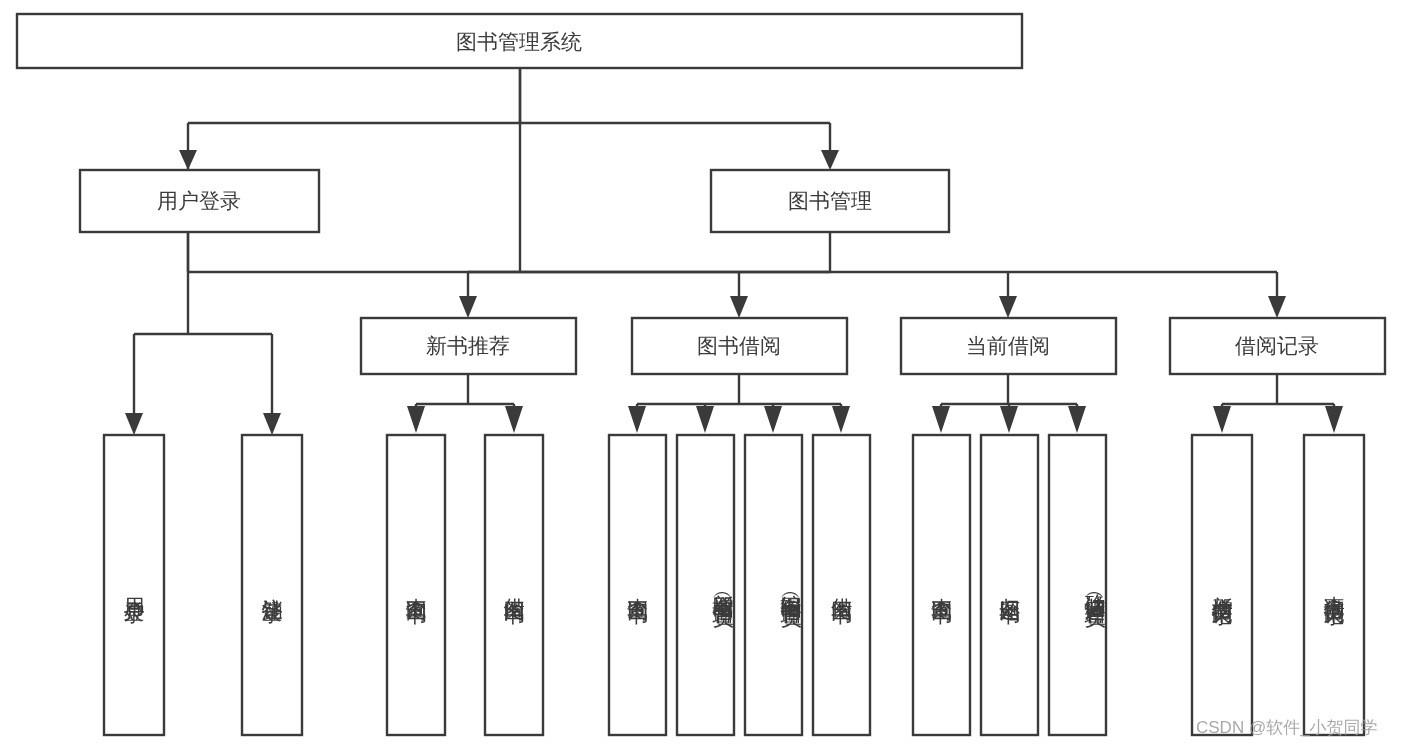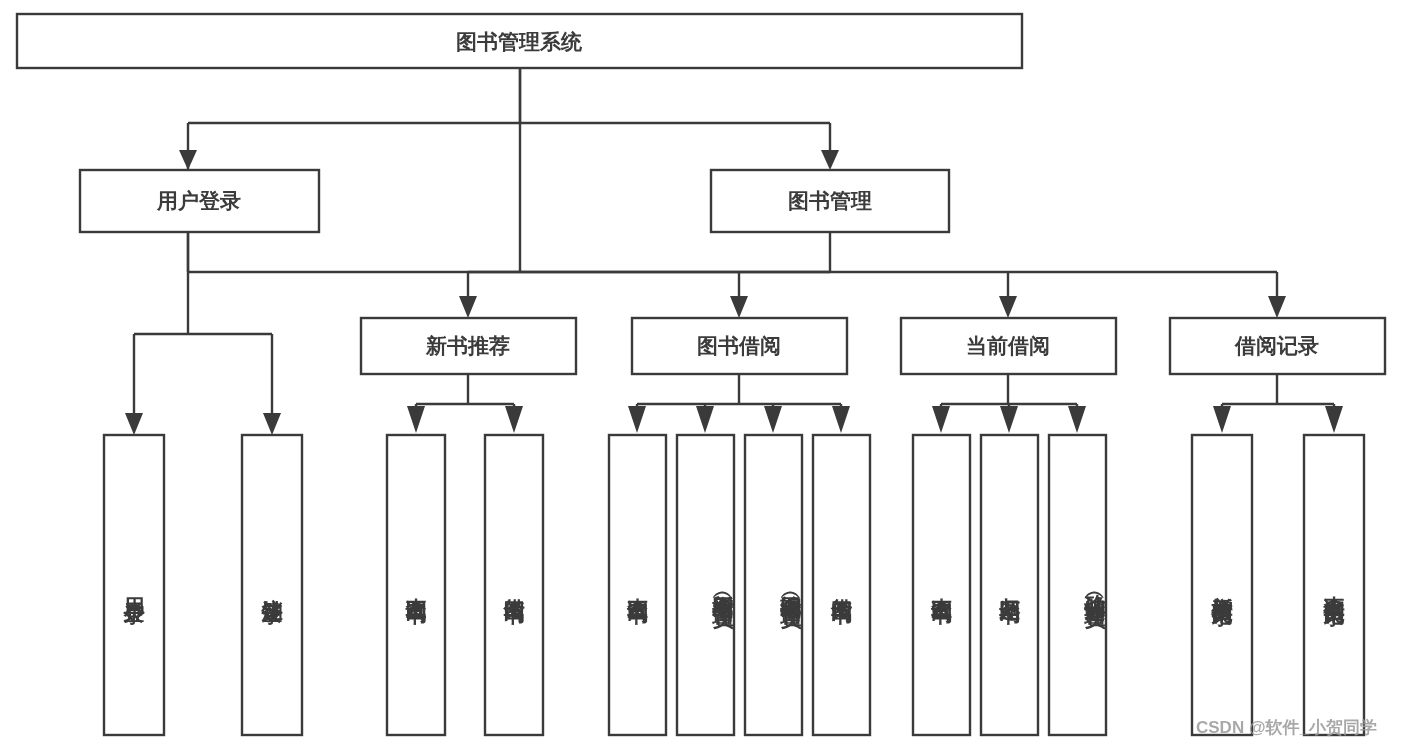--- a/index.html
+++ b/index.html
@@ -12,21 +12,20 @@
     height: 747px;
     font-family: "Liberation Sans", "DejaVu Sans", sans-serif;
     overflow: hidden;
     position: relative;
   }
   #diagram-root {
     position: relative;
     width: 1405px;
     height: 732px;
     background: #ffffff;
-    font-weight: bold;
   }
   svg.diagram-svg {
     position: absolute;
     left: 0;
     top: 0;
     width: 1405px;
     height: 747px;
   }
   .node-box {
     fill: #ffffff;

